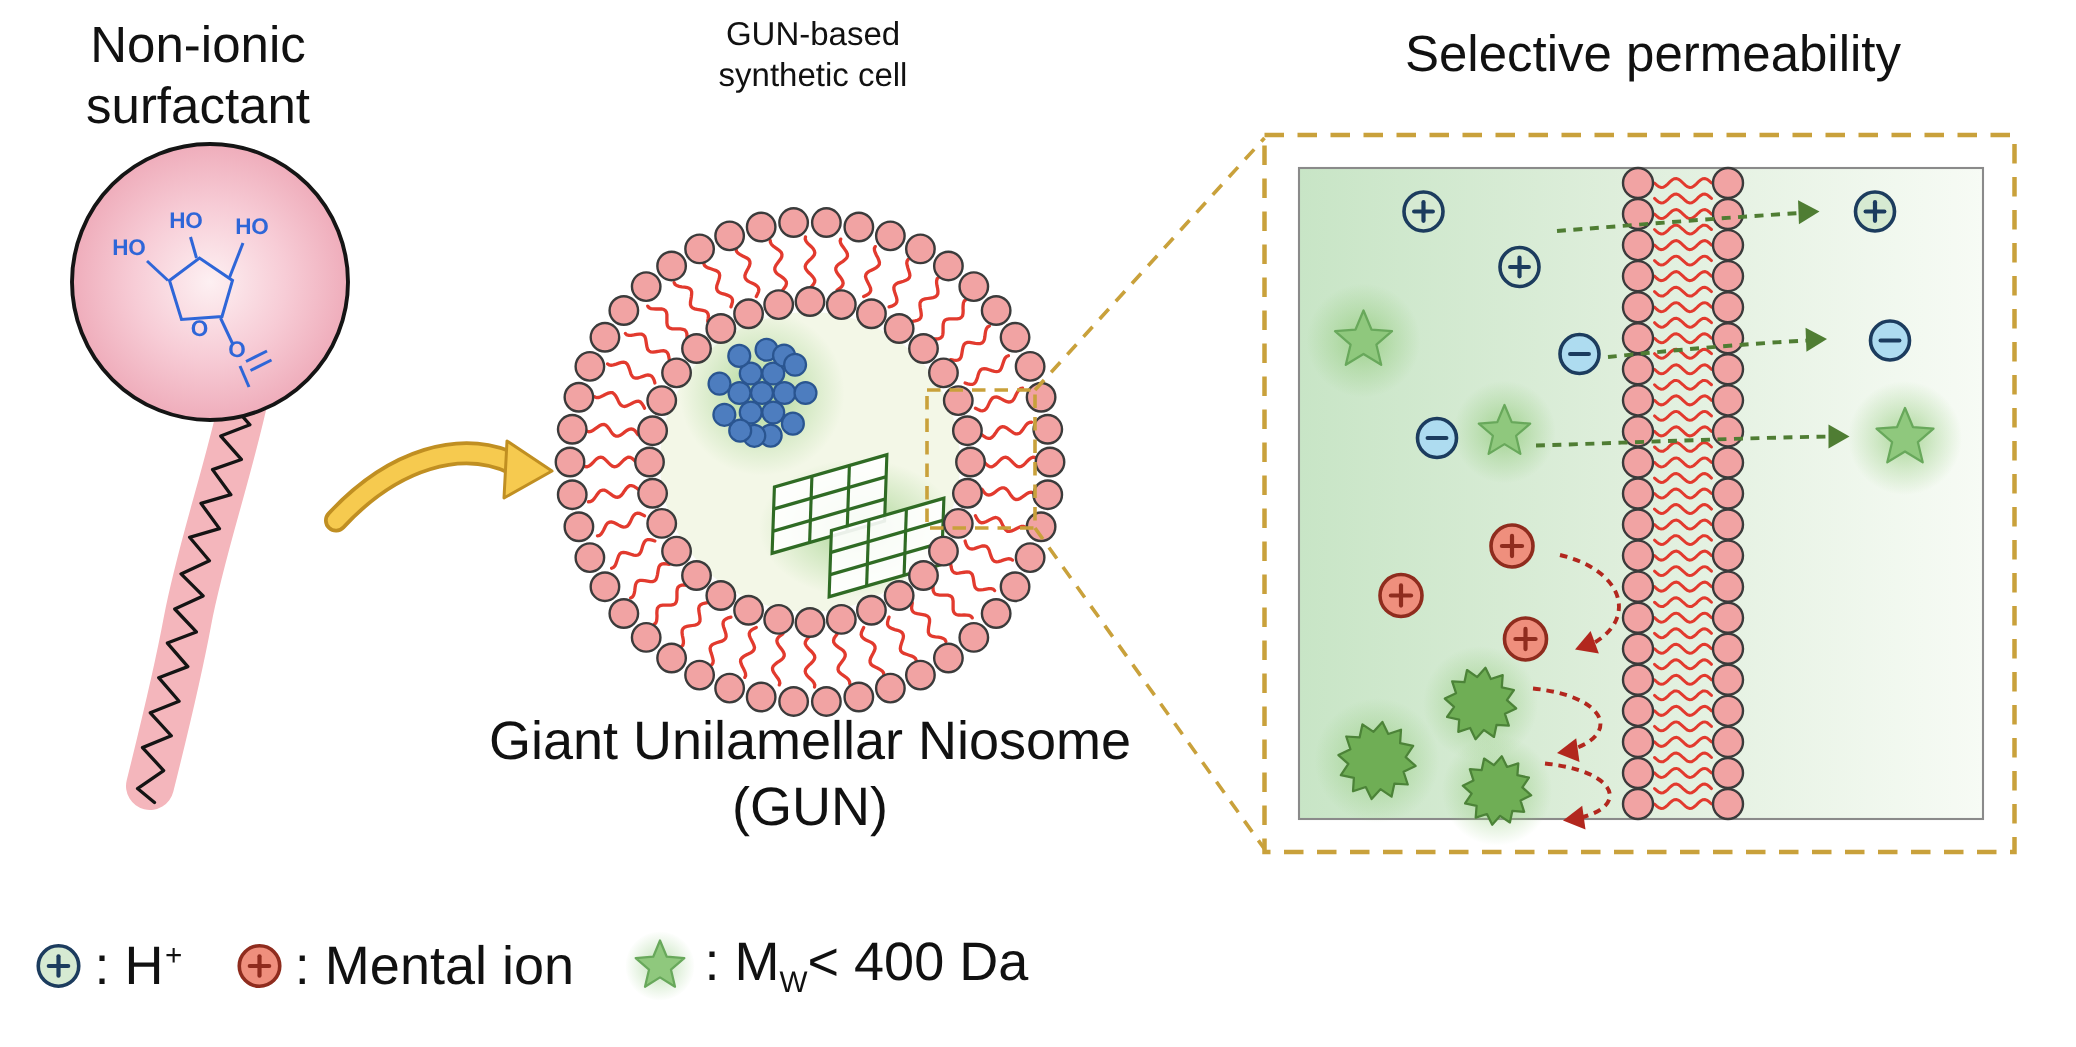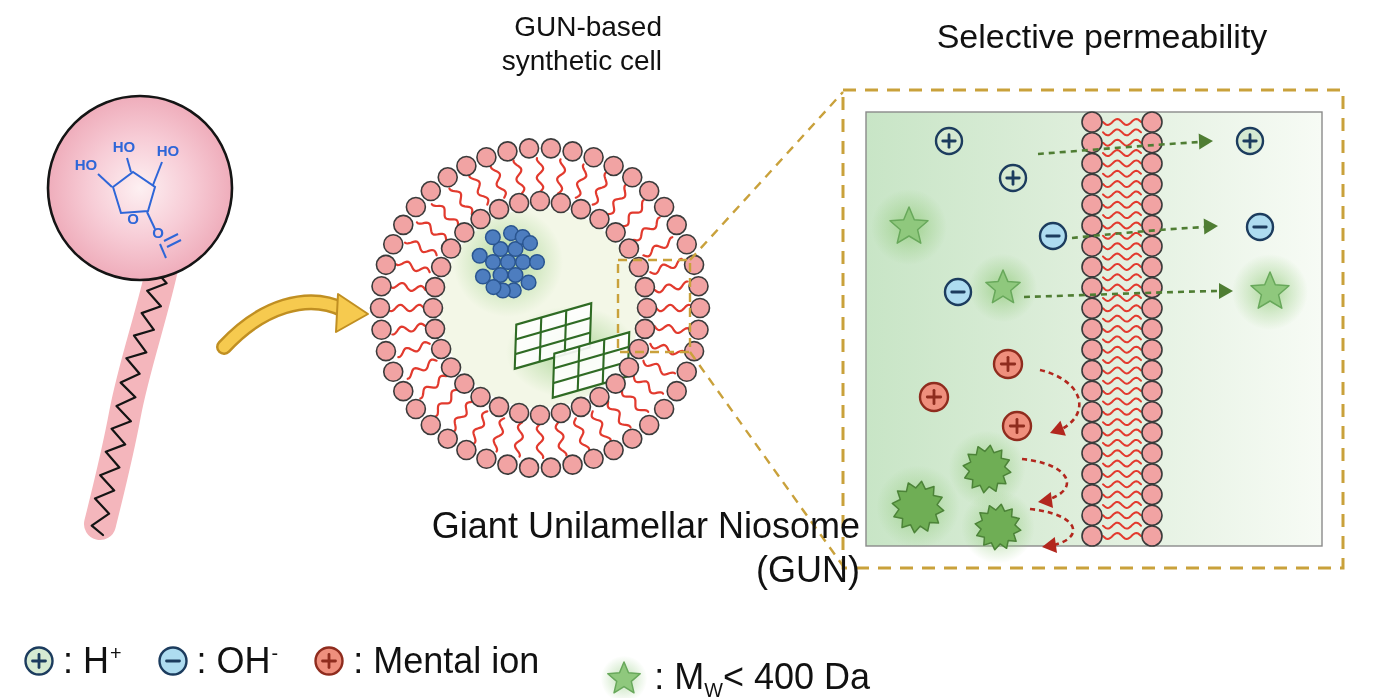--- a/index.html
+++ b/index.html
@@ -1,23 +1,23 @@
 <!DOCTYPE html>
 <html><head>
 <meta charset="utf-8">
 <style>
   html,body{margin:0;padding:0;background:#fff;}
   .canvas{position:relative;width:1384px;height:698px;background:#ffffff;overflow:hidden;
           font-family:"Liberation Sans",sans-serif;color:#111;}
   #art{position:absolute;left:0;top:0;}
   .label{position:absolute;white-space:pre-line;text-align:center;line-height:1.22;font-weight:400;}
   .l-surf{left:6px;top:10px;width:252px;font-size:34px;}
-  .l-cell{left:350px;top:10px;width:312px;font-size:28px;text-align:right;}
+  .l-cell{left:386px;top:10px;width:312px;font-size:22px;}
   .l-perm{left:852px;top:16px;width:500px;font-size:34px;}
-  .l-gun{left:220px;top:504px;width:640px;font-size:36px;text-align:right;}
+  .l-gun{left:220px;top:472px;width:640px;font-size:36px;}
   .legend{position:absolute;left:22px;top:620px;width:1352px;display:flex;align-items:center;font-size:36px;}
   .li{display:flex;align-items:center;margin-right:34px;}
   .li:nth-child(3){margin-right:62px;}
   .li:nth-child(4){margin-right:70px;margin-top:36px;}
   .li svg{margin-right:7px;flex:none;}
   .glowbg{background:radial-gradient(circle, rgba(140,200,120,0.55) 0%, rgba(140,200,120,0) 72%);border-radius:50%;}
   sup{font-size:0.55em;vertical-align:super;margin-left:1px;}
   sub{font-size:0.55em;vertical-align:sub;}
 </style>
 </head>
@@ -382,45 +382,38 @@
           <path d="M1022,459 C1070,464 1080,488 1050,499"></path>
           <path d="M1030,509 C1078,514 1086,537 1054,545"></path>
         </g>
         <polygon points="1050,433 1060.4,420.7 1065.9,435.7" fill="#b2271e"></polygon>
         <polygon points="1038,502 1050.8,492.1 1053.0,508.0" fill="#b2271e"></polygon>
         <polygon points="1042,547 1054.8,537.1 1057.0,553.0" fill="#b2271e"></polygon>
       </g>
       <rect x="843" y="90" width="500" height="478" fill="none" stroke="#c9a13b" stroke-width="3" stroke-dasharray="13 9"></rect>
     </svg>
 
+  <div class="label l-surf">Non-ionic
+surfactant</div>
   <div class="label l-cell">GUN-based
 synthetic cell</div>
   <div class="label l-perm">Selective permeability</div>
   <div class="label l-gun">Giant Unilamellar Niosome
 (GUN)</div>
 
   <div class="legend">
     <span class="li">
       <svg id="lg1" width="34" height="34">
           <g>
             <circle cx="17" cy="17" r="13.5" fill="#d6ead2" stroke="#1c3c5e" stroke-width="2.4"></circle>
             <line x1="10.52" y1="17" x2="23.48" y2="17" stroke="#1c3c5e" stroke-width="2.8" stroke-linecap="round"></line>
             <line x1="17" y1="10.52" x2="17" y2="23.48" stroke="#1c3c5e" stroke-width="2.8" stroke-linecap="round"></line>
           </g>
         </svg>
       <span><span>: H</span><sup>+</sup></span>
-    </span>
-    <span class="li">
-      <svg id="lg2" width="34" height="34">
-          <g>
-            <circle cx="17" cy="17" r="13.5" fill="#aedcf0" stroke="#1c3c5e" stroke-width="2.4"></circle>
-            <line x1="10.52" y1="17" x2="23.48" y2="17" stroke="#1c3c5e" stroke-width="2.8" stroke-linecap="round"></line>
-          </g>
-        </svg>
-      <span><span>: OH</span><sup>-</sup></span>
     </span>
     <span class="li">
       <svg id="lg3" width="34" height="34">
           <g>
             <circle cx="17" cy="17" r="13.5" fill="#ef8f7d" stroke="#8f2c1e" stroke-width="2.4"></circle>
             <line x1="10.52" y1="17" x2="23.48" y2="17" stroke="#8f2c1e" stroke-width="2.8" stroke-linecap="round"></line>
             <line x1="17" y1="10.52" x2="17" y2="23.48" stroke="#8f2c1e" stroke-width="2.8" stroke-linecap="round"></line>
           </g>
         </svg>
       <span>: Mental ion</span>

